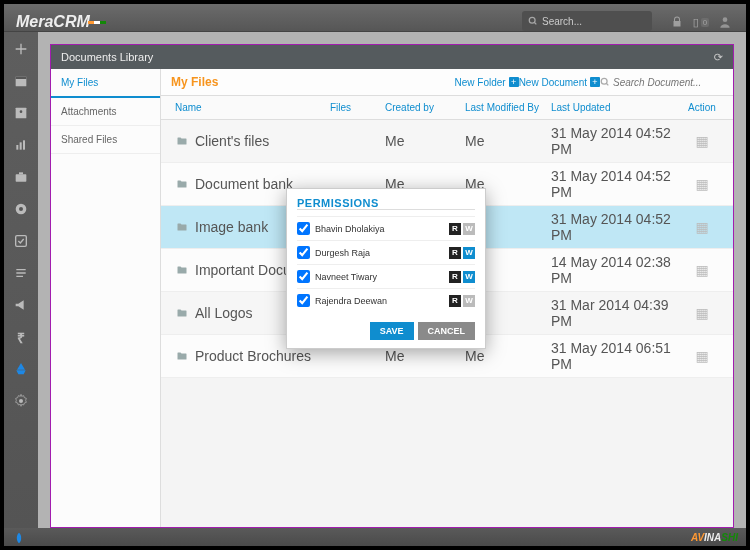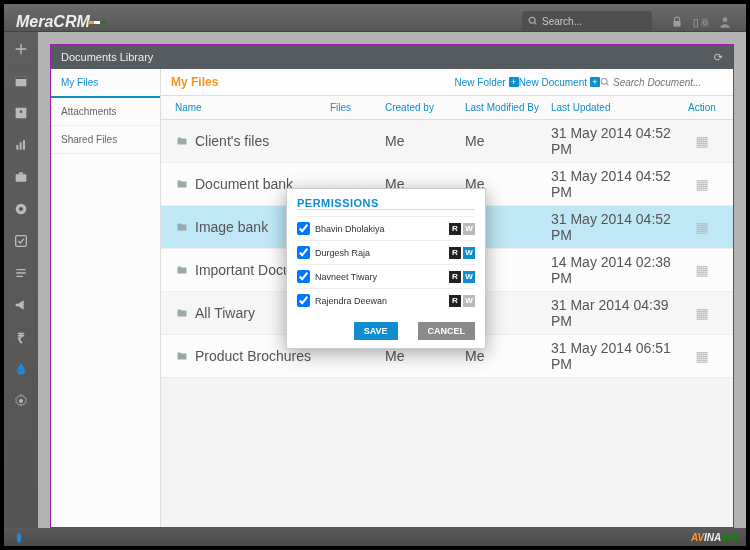--- a/index.html
+++ b/index.html
@@ -58,21 +58,21 @@
 .perm-top{font-size:9px;display:flex;align-items:center;margin-bottom:6px}
 .perm-top .lbl{color:#f7941d;margin-right:18px}
 .perm-top input{margin-right:3px}
 .perm-row{display:flex;align-items:center;font-size:9px;color:#333;border-top:1px solid #eee;padding:5px 0}
 .perm-row input{margin-right:5px}
 .perm-row .sp{flex:1}
 .rw{width:12px;height:12px;font-size:8px;font-weight:bold;color:#fff;display:inline-flex;align-items:center;justify-content:center;margin-left:2px}
 .rw.r{background:#222}
 .rw.w{background:#bbb}
 .rw.w.on{background:#0f8dcf}
-.modal-actions{display:flex;justify-content:flex-end;gap:20px;margin-top:10px}
+.modal-actions{display:flex;justify-content:flex-end;gap:4px;margin-top:10px}
 .btn{font-size:9px;font-weight:bold;color:#fff;padding:4px 10px;cursor:pointer;border:none}
 .btn.save{background:#0f8dcf}
 .btn.cancel{background:#8a8a8a}
 .corner-logo{position:absolute;left:8px;bottom:1px;width:14px;height:14px}
 </style>
 </head>
 <body>
 
 <div class="frame">
   <div class="topbar">
@@ -260,21 +260,21 @@
                 <div class="col-cby">Me</div>
                 <div class="col-mby">Me</div>
                 <div class="col-upd">14 May 2014 02:38 PM</div>
                 <div class="col-act">▦</div>
               </div>
               <div class="row">
                 <div class="col-name" style="display:flex;align-items:center">
                   <svg class="folder-icon" viewBox="0 0 24 24" fill="#9aa">
                     <path d="M3 6a1 1 0 011-1h5l2 2h9a1 1 0 011 1v10a1 1 0 01-1 1H4a1 1 0 01-1-1V6z"></path>
                   </svg>
-                  <span>All Tiwary</span>
+                  <span>All Logos</span>
                 </div>
                 <div class="col-size"></div>
                 <div class="col-cby">Me</div>
                 <div class="col-mby">Me</div>
                 <div class="col-upd">31 Mar 2014 04:39 PM</div>
                 <div class="col-act">▦</div>
               </div>
               <div class="row">
                 <div class="col-name" style="display:flex;align-items:center">
                   <svg class="folder-icon" viewBox="0 0 24 24" fill="#9aa">

